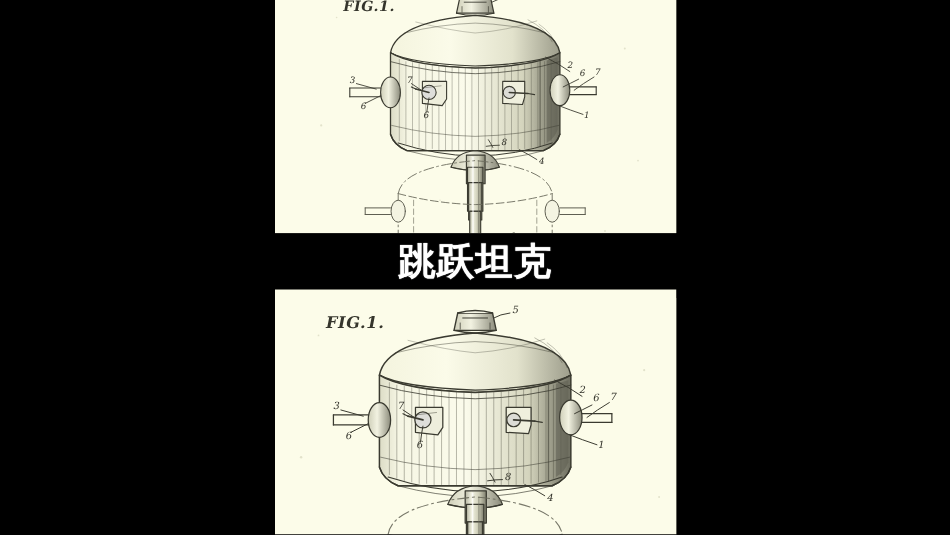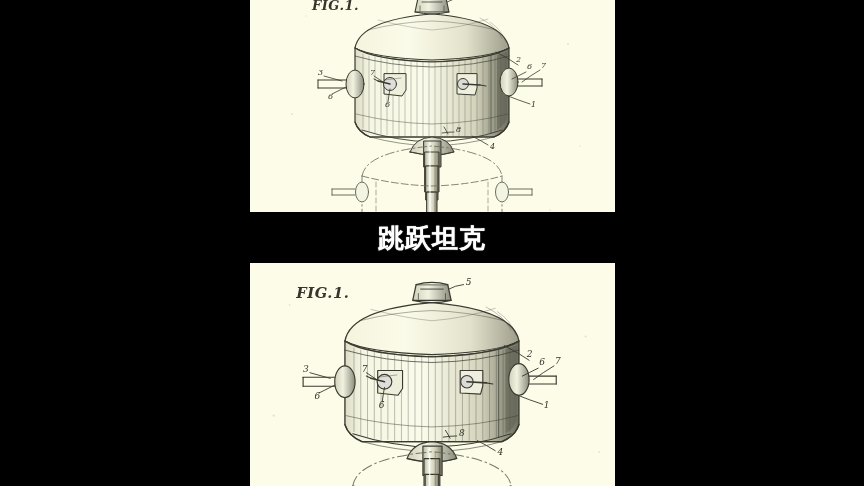--- a/index.html
+++ b/index.html
@@ -77,21 +77,21 @@
     height: 51px;
     background: #000000;
     z-index: 30;
     display: flex;
     align-items: center;
     justify-content: center;
   }
   #caption-text {
     color: #ffffff;
     font-family: "DejaVu Sans", "Liberation Sans", sans-serif;
-    font-size: 26px;
+    font-size: 34px;
     font-weight: 700;
     letter-spacing: 1px;
     line-height: 1;
     white-space: nowrap;
     text-shadow: 0 0 1px #ffffff;
   }
 </style>
 </head>
 <body>
 

